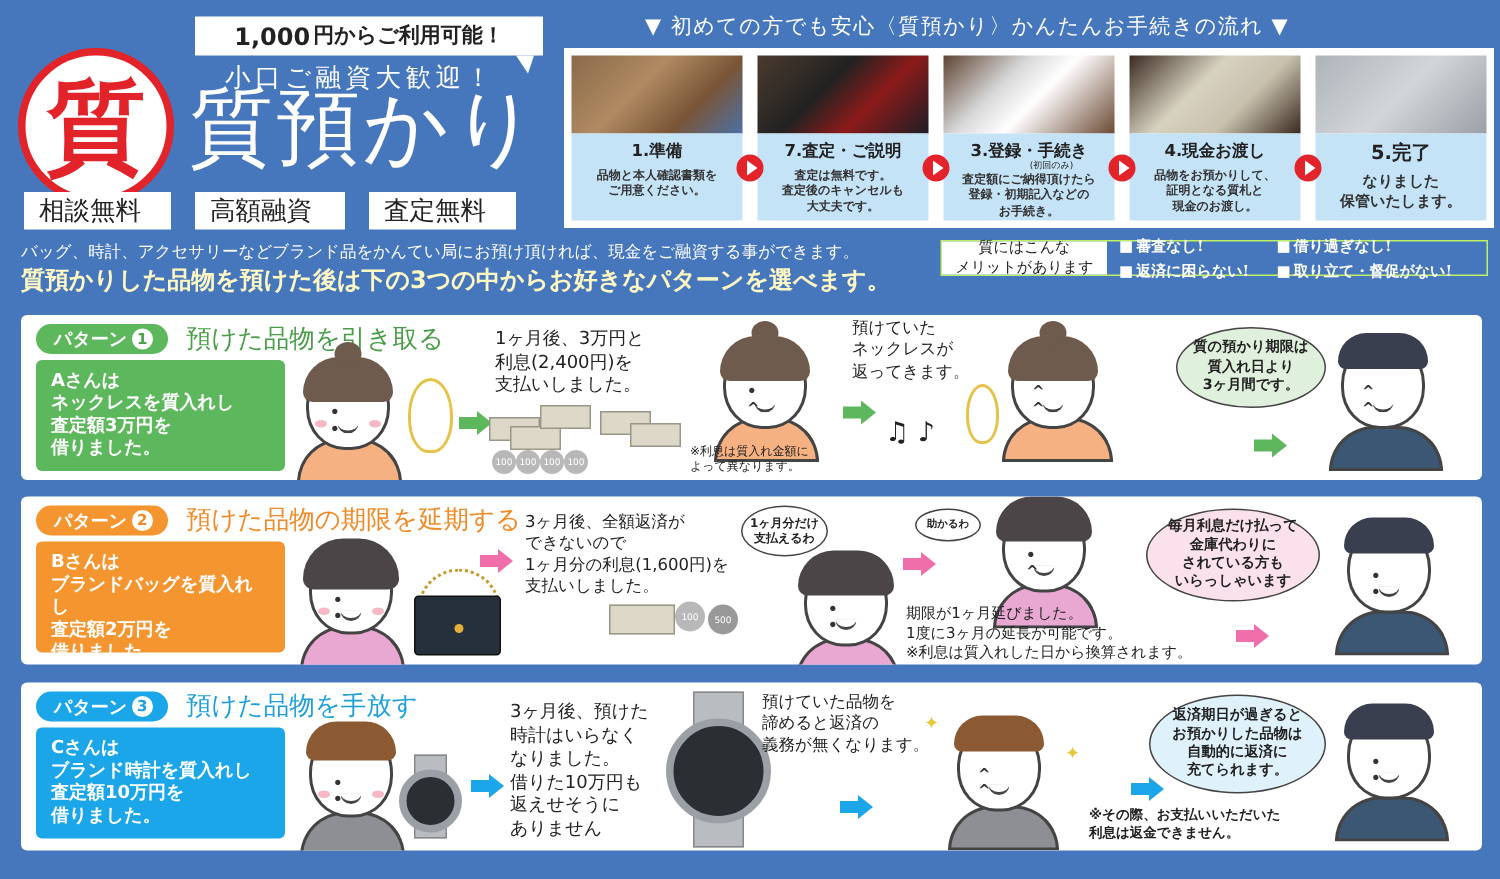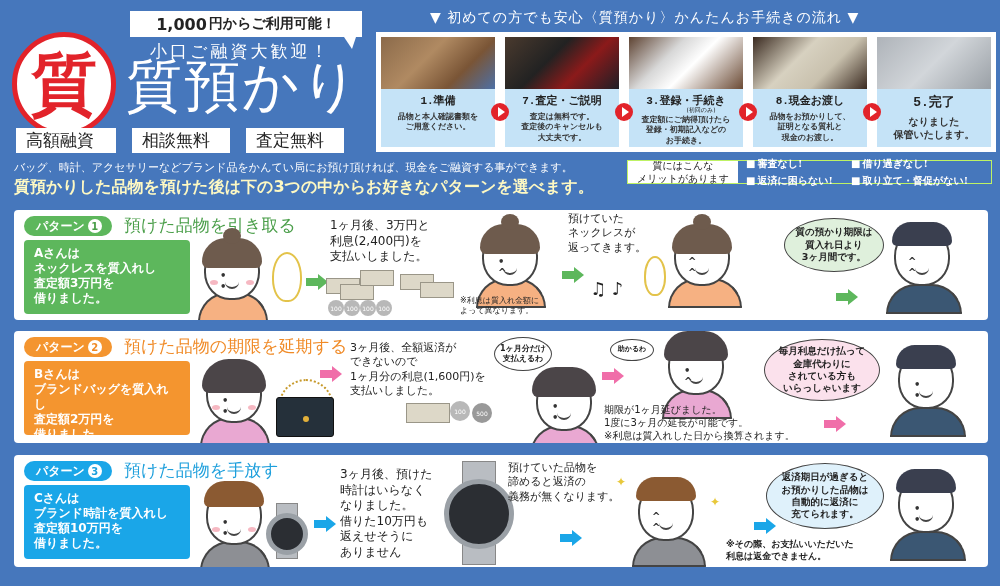--- a/index.html
+++ b/index.html
@@ -20,21 +20,21 @@
   .badges { position: absolute; left: 16px; top: 128px; display: flex; gap: 16px; }
   .badge { background: #fff; height: 25px; padding: 0 10px; display: flex; align-items: center; font-family: "DejaVu Serif", serif; font-size: 17px; color: #222; }
   .badge.b1 { width: 100px; } .badge.b2 { width: 98px; } .badge.b3 { width: 98px; }
 
   
   .flow-title { position: absolute; left: 430px; top: 9px; font-family: "DejaVu Serif", serif; color: #fff; font-size: 14px; letter-spacing: 1px; }
   .steps { position: absolute; left: 376px; top: 32px; width: 620px; height: 120px; background: #fff; padding: 5px; display: flex; gap: 10px; }
   .step { flex: 1; display: flex; flex-direction: column; position: relative; }
   .step .photo { height: 52px; }
   .step .caption { flex: 1; background: #c5e3f7; text-align: center; padding-top: 4px; }
-  .step .caption .st { font-size: 11px; font-weight: bold; color: #222; font-family: Liberation Mono, monospace; }
+  .step .caption .st { font-size: 11px; font-weight: bold; color: #222; }
   .step .caption .sd { font-size: 8px; font-weight: bold; color: #333; line-height: 1.3; margin-top: 4px; }
   .step .caption .note { font-size: 6px; display: block; margin-top: -2px; padding-left: 30px; }
   .step.last .caption .st { font-size: 13px; }
   .step.last .caption .sd { font-size: 10px; }
   .step .arrow { position: absolute; right: -14px; top: 66px; width: 18px; height: 18px; border-radius: 50%; background: #e2232a; z-index: 2;
     display: flex; align-items: center; justify-content: center; }
   .step .arrow::after { content: ""; border-left: 7px solid #fff; border-top: 5px solid transparent; border-bottom: 5px solid transparent; margin-left: 2px; }
   .p1 { background: linear-gradient(135deg,#8b6a4a 0%,#b08a62 40%,#7a5536 70%,#4d70a6 100%); }
   .p2 { background: linear-gradient(135deg,#4a3a2e 0%,#222 40%,#8b1a1a 65%,#1e1e26 100%); }
   .p3 { background: linear-gradient(135deg,#5e4332 0%,#d8d8d8 35%,#ffffff 55%,#6b4a34 100%); }
@@ -102,22 +102,22 @@
 <div class="seal">
     <span>質</span>
   </div>
 <div class="bubble-top">
   <span class="num">1,000</span>
   <span>円からご利用可能！</span>
 </div>
 <div class="subtitle">小口ご融資大歓迎！</div>
 <div class="main-title">質預かり</div>
 <div class="badges">
+  <div class="badge b2">相談無料</div>
   <div class="badge b1">高額融資</div>
-  <div class="badge b2">相談無料</div>
   <div class="badge b3">査定無料</div>
 </div>
 
 <div class="flow-title">▼ 初めての方でも安心〈質預かり〉かんたんお手続きの流れ ▼</div>
 <div class="steps">
   <div class="step">
     <div class="photo p1"></div>
     <div class="caption">
         <div class="st">1.準備</div>
       <div class="sd" style="white-space:pre-line">品物と本人確認書類を
@@ -142,21 +142,21 @@
       <span class="note">(初回のみ)</span>
       <div class="sd" style="margin-top:0;white-space:pre-line">査定額にご納得頂けたら
 登録・初期記入などの
 お手続き。</div>
       </div>
     <div class="arrow"></div>
   </div>
   <div class="step">
     <div class="photo p4"></div>
     <div class="caption">
-        <div class="st">8.現金お渡し</div>
+        <div class="st">4.現金お渡し</div>
       <div class="sd" style="white-space:pre-line">品物をお預かりして、
 証明となる質札と
 現金のお渡し。</div>
       </div>
     <div class="arrow"></div>
   </div>
   <div class="step last">
     <div class="photo p5"></div>
     <div class="caption">
         <div class="st">5.完了</div>

